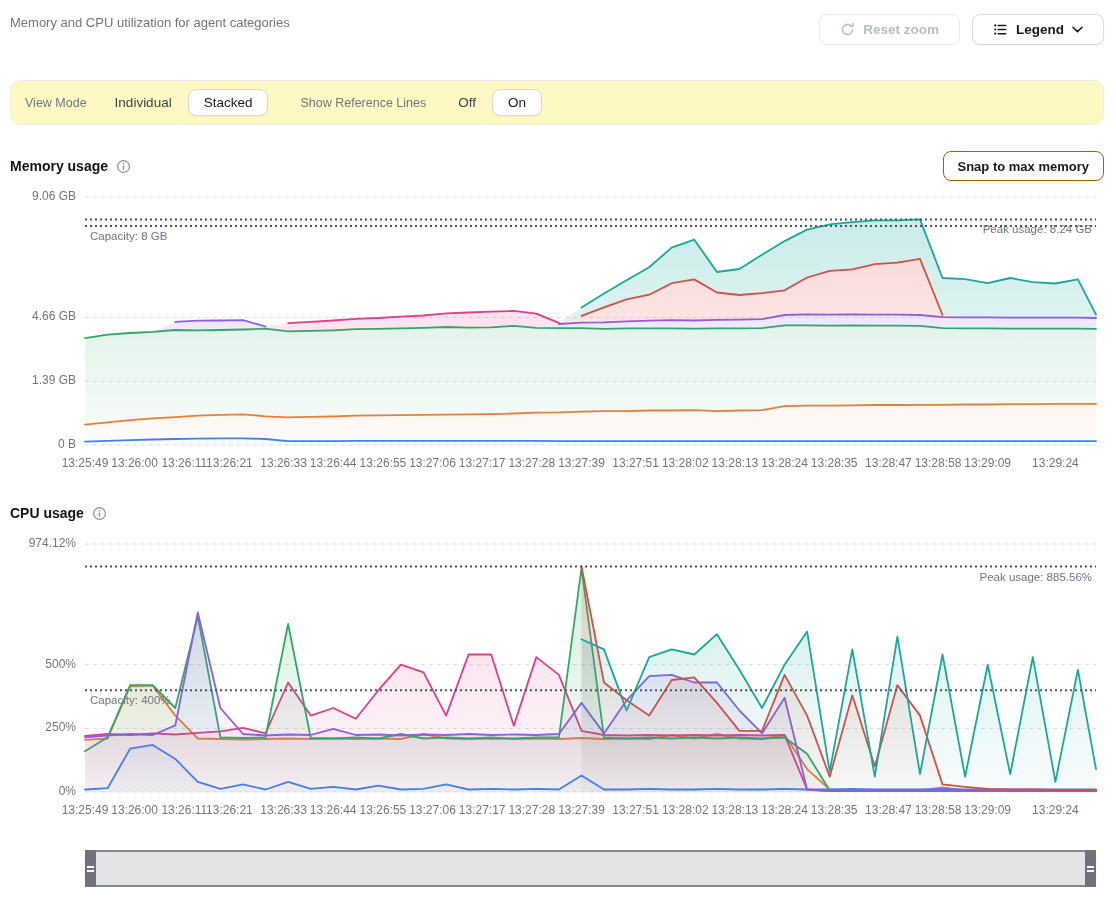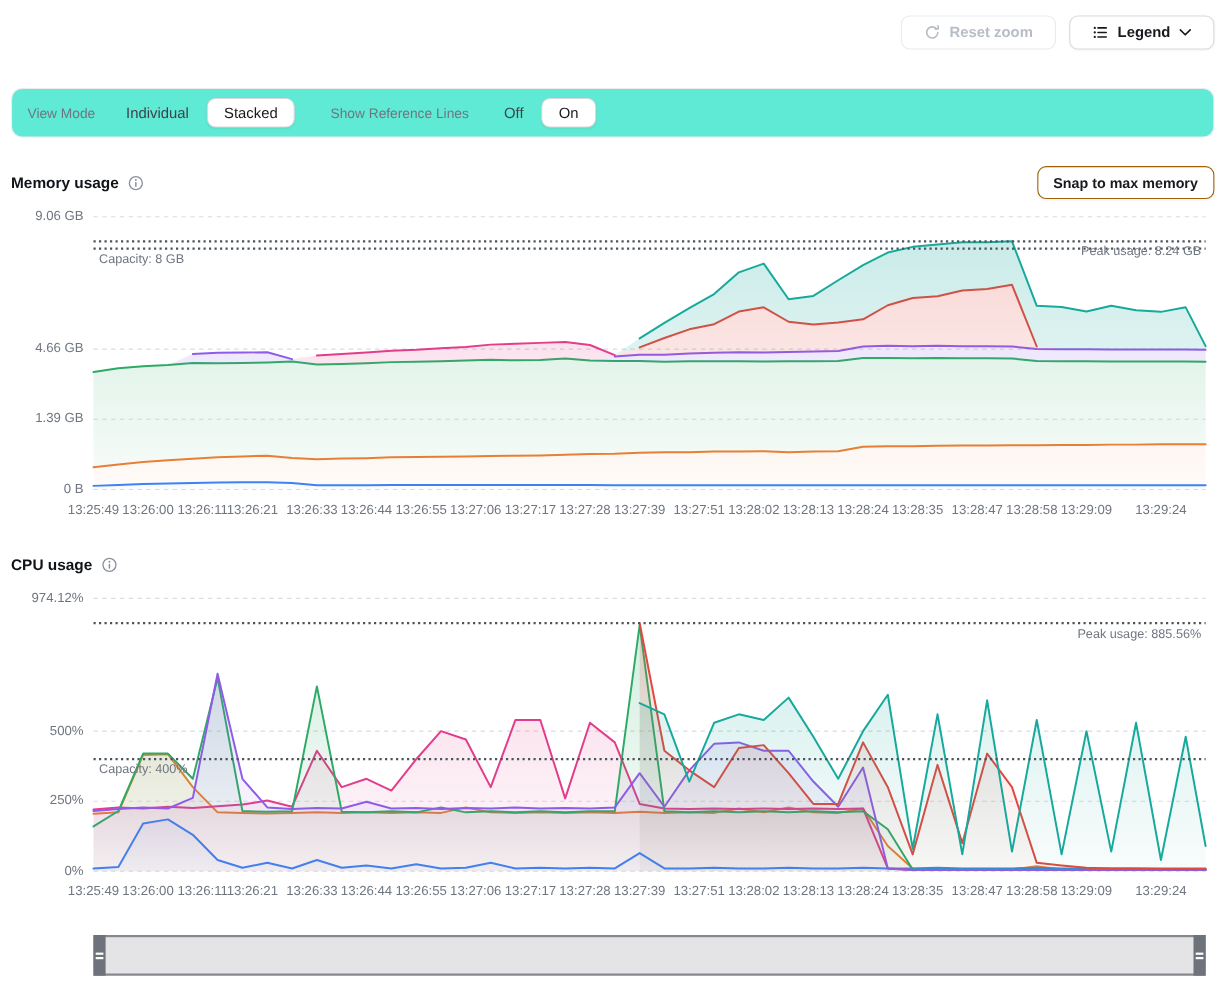--- a/index.html
+++ b/index.html
@@ -4,21 +4,21 @@
 <style>
   html,body{margin:0;padding:0;background:#fff;}
   body{width:1116px;height:906px;position:relative;font-family:"Liberation Sans",sans-serif;color:#14171c;overflow:hidden;}
   .page-header{position:absolute;left:10px;top:8px;}
   .page-title{margin:0;font-size:17px;font-weight:700;color:#0f1115;}
   .page-subtitle{margin:7px 0 0 0;font-size:13px;color:#6f7680;}
   .toolbar{position:absolute;right:12px;top:14px;display:flex;gap:12px;}
   .btn{display:inline-flex;align-items:center;gap:8px;height:31px;padding:0 20px;border:1px solid #d7dadf;border-radius:8px;background:#fff;font-family:inherit;font-size:13.5px;font-weight:700;color:#17191d;box-shadow:0 1px 2px rgba(0,0,0,.04);cursor:pointer;}
   .btn.disabled{color:#b7bdc6;border-color:#e8eaec;box-shadow:none;}
   .btn svg{display:block;}
-  .controls{position:absolute;left:10px;right:12px;top:80px;height:45px;box-sizing:border-box;background:#5eead4;border:1px solid #ececef;border-radius:10px;display:flex;align-items:center;padding:0 14px;}
+  .controls{position:absolute;left:10px;right:12px;top:80px;height:45px;box-sizing:border-box;background:#fef9c3;border:1px solid #ececef;border-radius:10px;display:flex;align-items:center;padding:0 14px;}
   .ctl-label{font-size:12.5px;color:#6f7680;}
   .seg-option{font-size:13.5px;color:#3d434d;padding:5px 12px;cursor:pointer;background:transparent;border:none;font-family:inherit;}
   .seg-pill{font-size:13.5px;color:#17191d;padding:5px 15px;background:#fff;border:1px solid #d4d7dc;border-radius:8px;box-shadow:0 1px 2px rgba(0,0,0,.05);cursor:pointer;font-family:inherit;}
   .sect-head{position:absolute;left:10px;right:12px;height:32px;display:flex;align-items:center;}
   .sect-title{margin:0;font-size:14px;font-weight:700;color:#101318;}
   .info-icon{margin-left:8px;display:inline-flex;color:#8b919b;}
   .pill-btn{margin-left:auto;height:30px;padding:0 14px;border:1px solid #a16207;border-radius:8px;background:#fff;font-family:inherit;font-size:13px;font-weight:700;color:#17191d;box-shadow:0 1px 2px rgba(0,0,0,.04);cursor:pointer;}
   .plot{position:absolute;left:0;width:1116px;height:290px;}
   .ylab{position:absolute;left:0;width:76px;text-align:right;font-size:12px;color:#6f7680;}
   .xlab{position:absolute;top:266px;transform:translateX(-50%);font-size:12px;color:#6f7680;white-space:nowrap;}
@@ -26,20 +26,21 @@
   .brush{position:absolute;left:85px;top:850px;width:1011px;height:37px;box-sizing:border-box;background:#e4e4e6;border:2px solid #85898f;cursor:grab;}
   .brush-handle{position:absolute;top:-2px;bottom:-2px;width:11px;background:#6d727b;display:flex;flex-direction:column;justify-content:center;align-items:center;gap:2px;cursor:ew-resize;}
   .brush-handle.left{left:-2px;}
   .brush-handle.right{right:-2px;}
   .brush-handle span{display:block;width:7px;height:2px;background:#fff;}
 </style>
 </head>
 <body>
 
 <header class="page-header">
+  <p class="page-subtitle">Memory and CPU utilization for agent categories</p>
 </header>
 
 <div class="toolbar">
   <button class="btn disabled">
     <span class="icon">
       <svg width="15" height="15" viewBox="0 0 16 16">
           <path d="M13.4 8a5.4 5.4 0 1 1-1.5-3.8" fill="none" stroke="currentColor" stroke-width="1.6" stroke-linecap="round"></path>
           <path d="M13.7 1.6v3h-3" fill="none" stroke="currentColor" stroke-width="1.6" stroke-linecap="round" stroke-linejoin="round"></path>
         </svg>
     </span>

